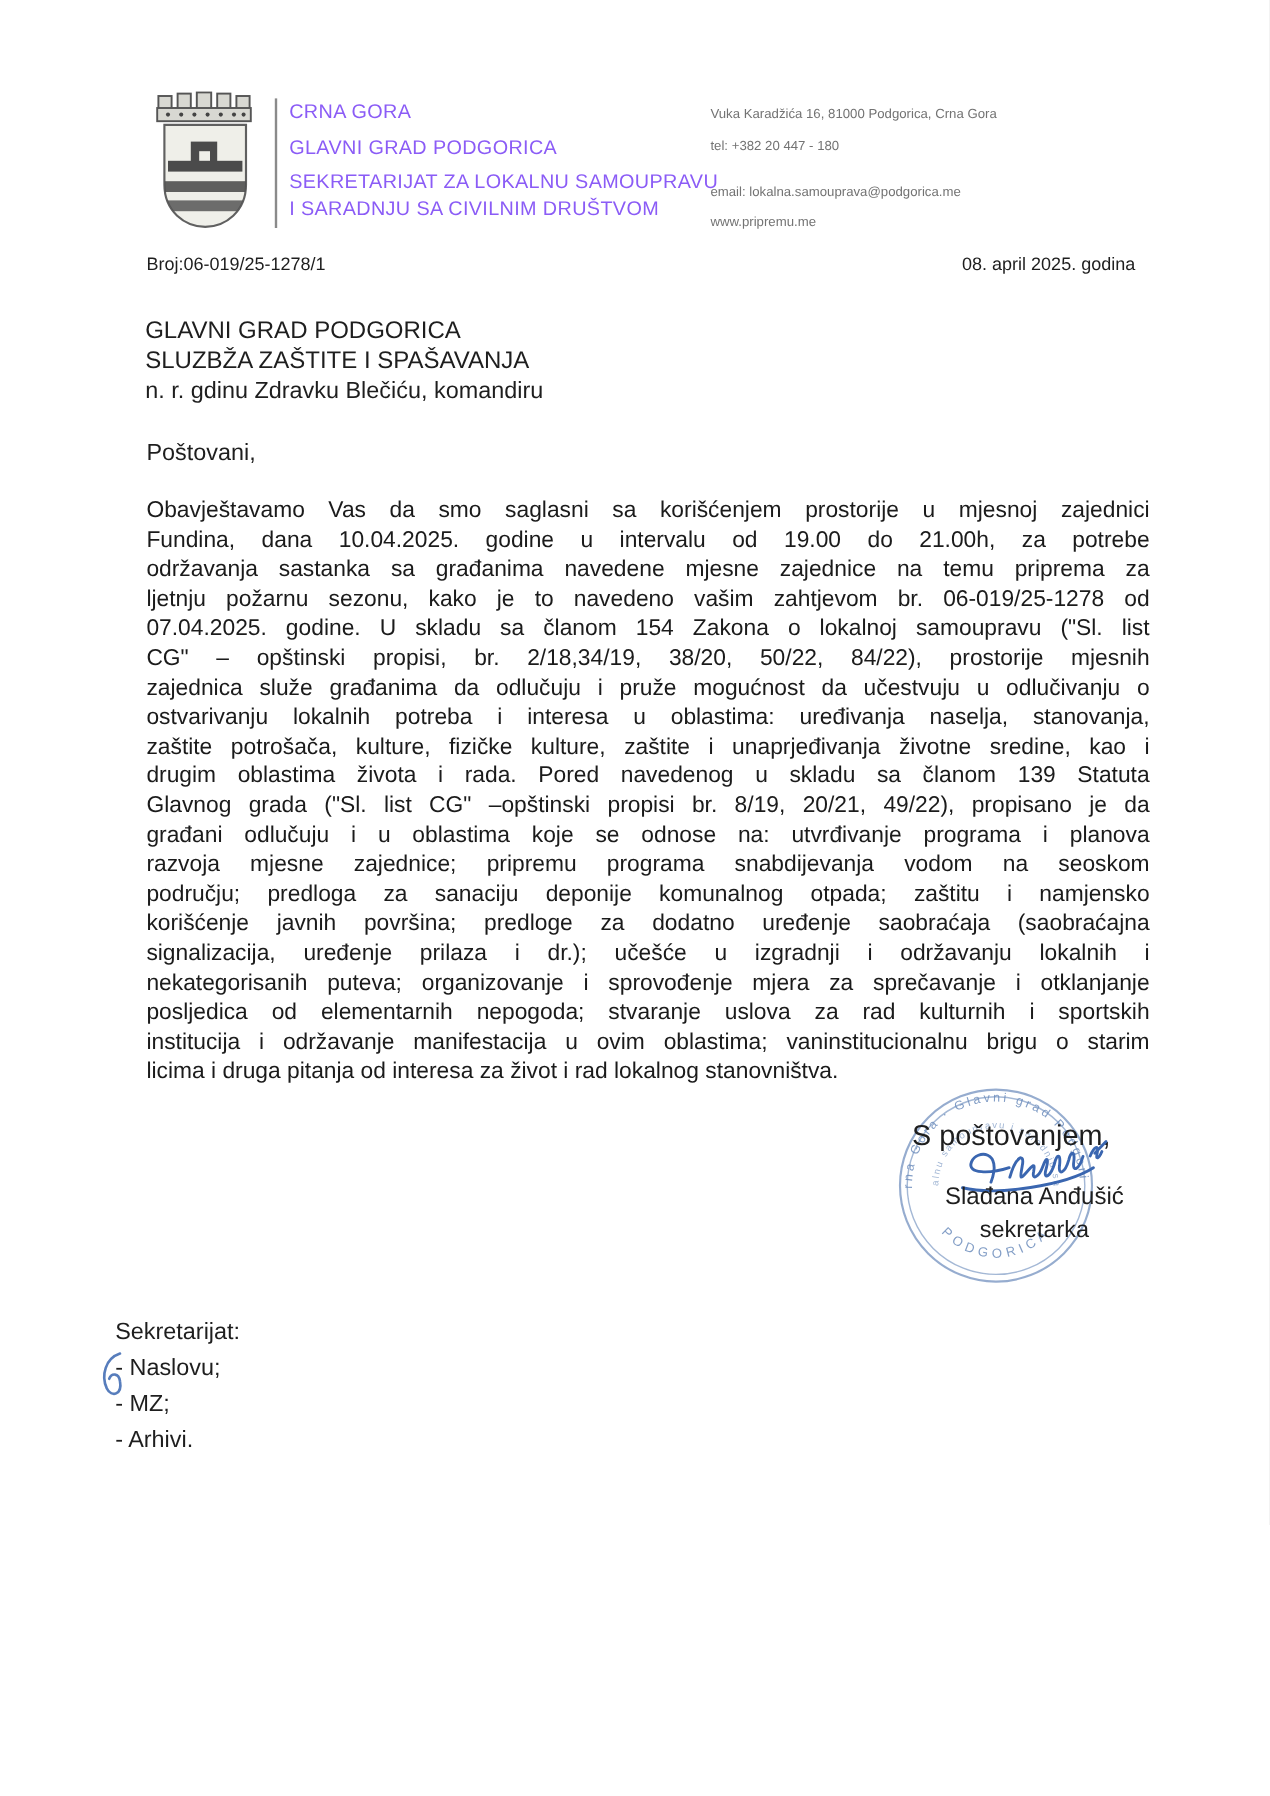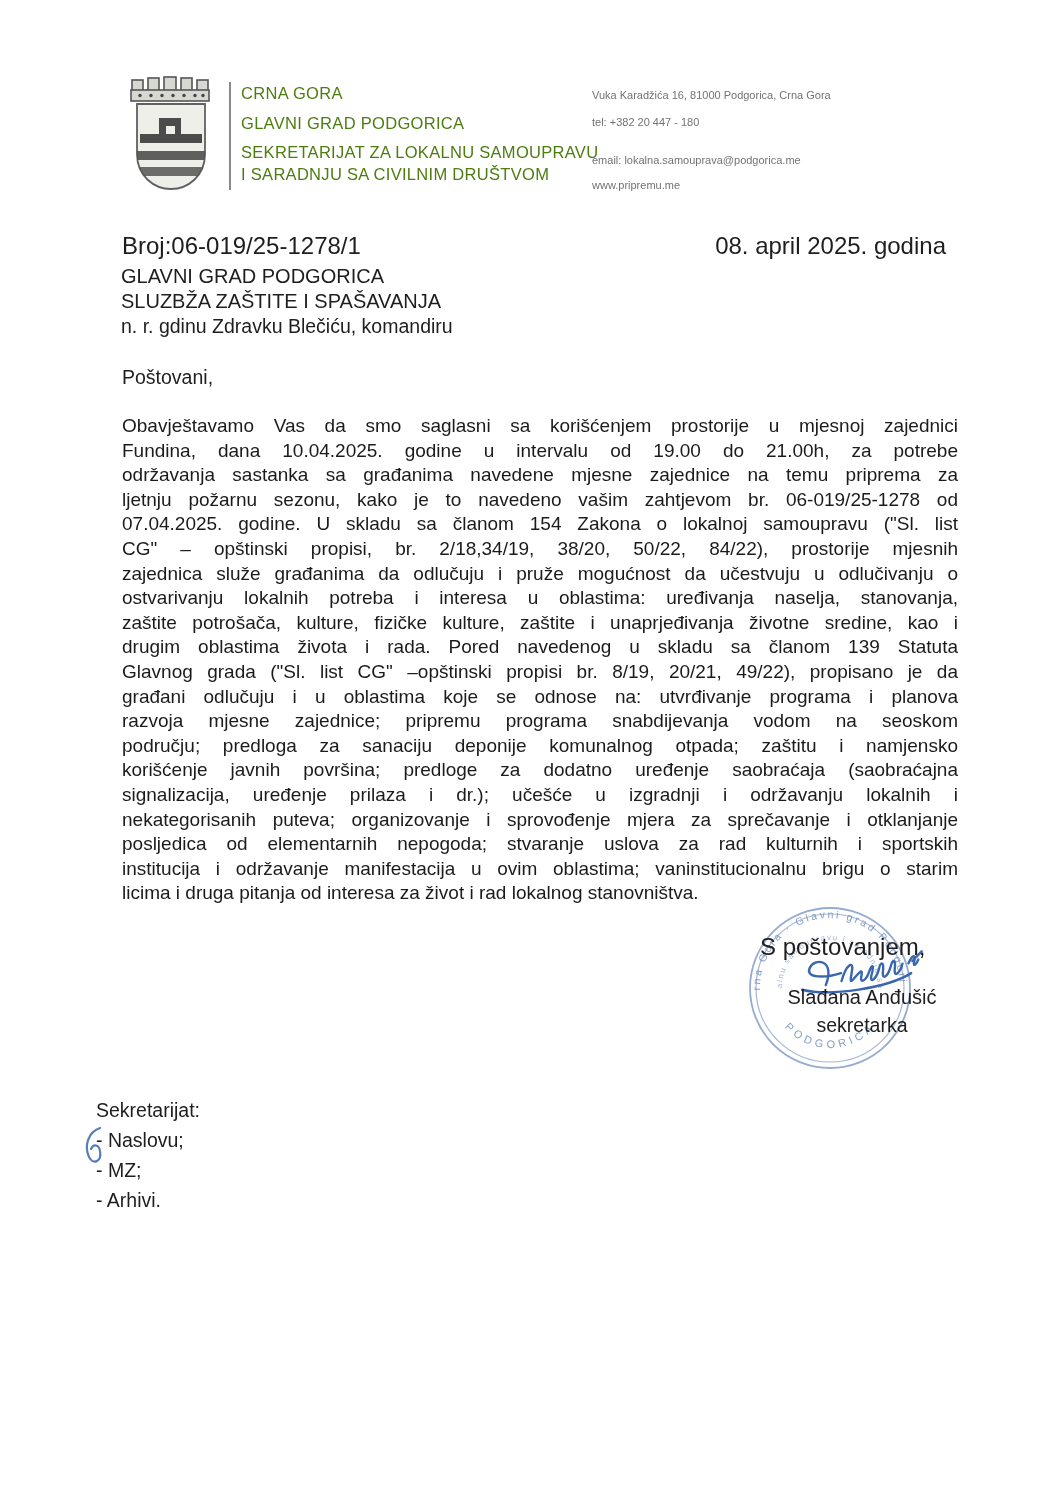--- a/index.html
+++ b/index.html
@@ -8,30 +8,30 @@
     width:1058px;height:1497px;
     margin:0 auto;
     background:#ffffff;
     font-family:"Liberation Sans",sans-serif;
     color:#1e1e1e;
     overflow:hidden;
   }
   
   .coa{position:absolute;left:128px;top:76px;}
   .lh-divider{position:absolute;left:229px;top:82px;width:2px;height:108px;background:#8a8a8a;}
-  .org-block{position:absolute;left:241px;top:84px;font-size:16.5px;line-height:19px;letter-spacing:.3px;color:#4d7c0f;}
+  .org-block{position:absolute;left:241px;top:84px;font-size:16.5px;line-height:19px;letter-spacing:.3px;color:#8b5cf6;}
   .org-block .l2{margin-top:11px;}
   .org-block .l3{margin-top:10px;}
   .org-block .l4{margin-top:3px;}
   .contact-block{position:absolute;left:592px;top:86px;font-size:11px;line-height:19px;color:#737373;}
   .contact-block .c2{margin-top:8px;}
   .contact-block .c3{margin-top:19px;}
   .contact-block .c4{margin-top:6px;}
   
-  .ref-row{position:absolute;left:122px;right:112px;top:212px;display:flex;justify-content:space-between;font-size:24px;margin-top:20px;}
+  .ref-row{position:absolute;left:122px;right:112px;top:212px;display:flex;justify-content:space-between;font-size:15px;}
   
   .recipient{position:absolute;left:121px;top:264px;font-size:20px;line-height:25px;}
   .recipient .r3{font-size:19.5px;}
   
   .salutation{position:absolute;left:122px;top:366px;font-size:19.5px;}
   .body-text{position:absolute;left:122px;right:100px;top:414px;font-size:19px;line-height:24.6px;color:#1b1b1b;}
   .body-text .ln{text-align:justify;text-align-last:justify;white-space:normal;}
   .body-text .ln.last{text-align-last:left;}
   
   .stamp{position:absolute;left:744px;top:902px;opacity:.9;}

